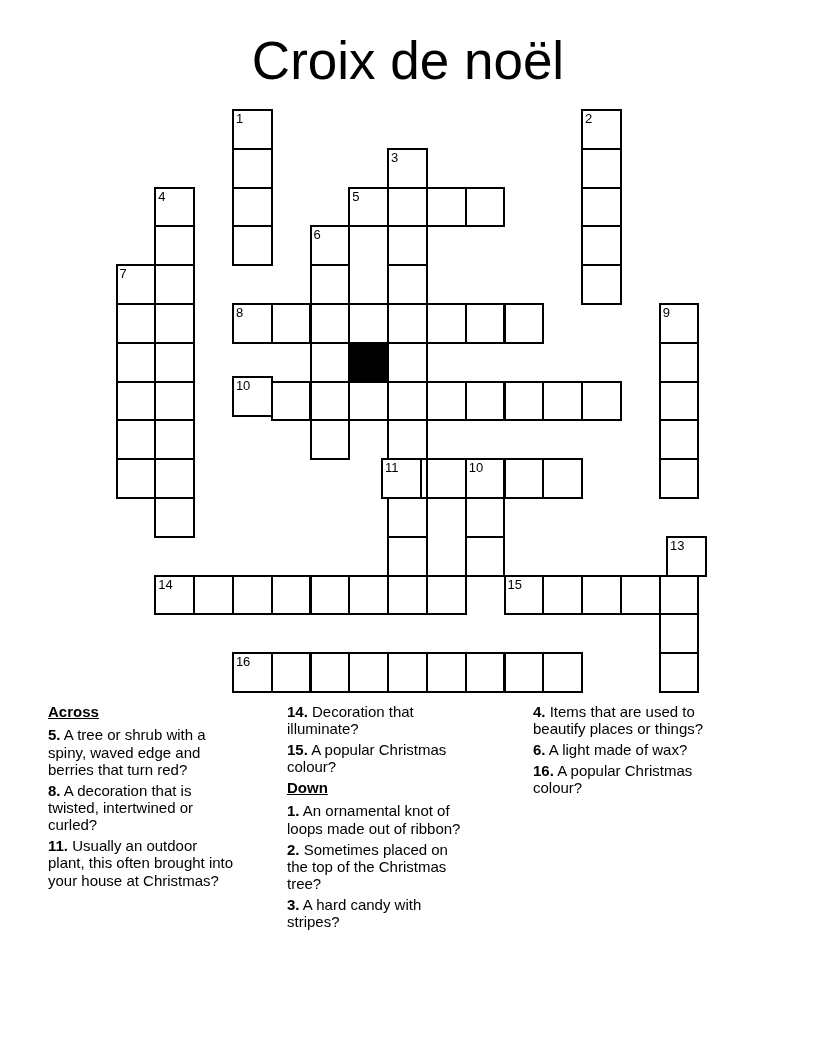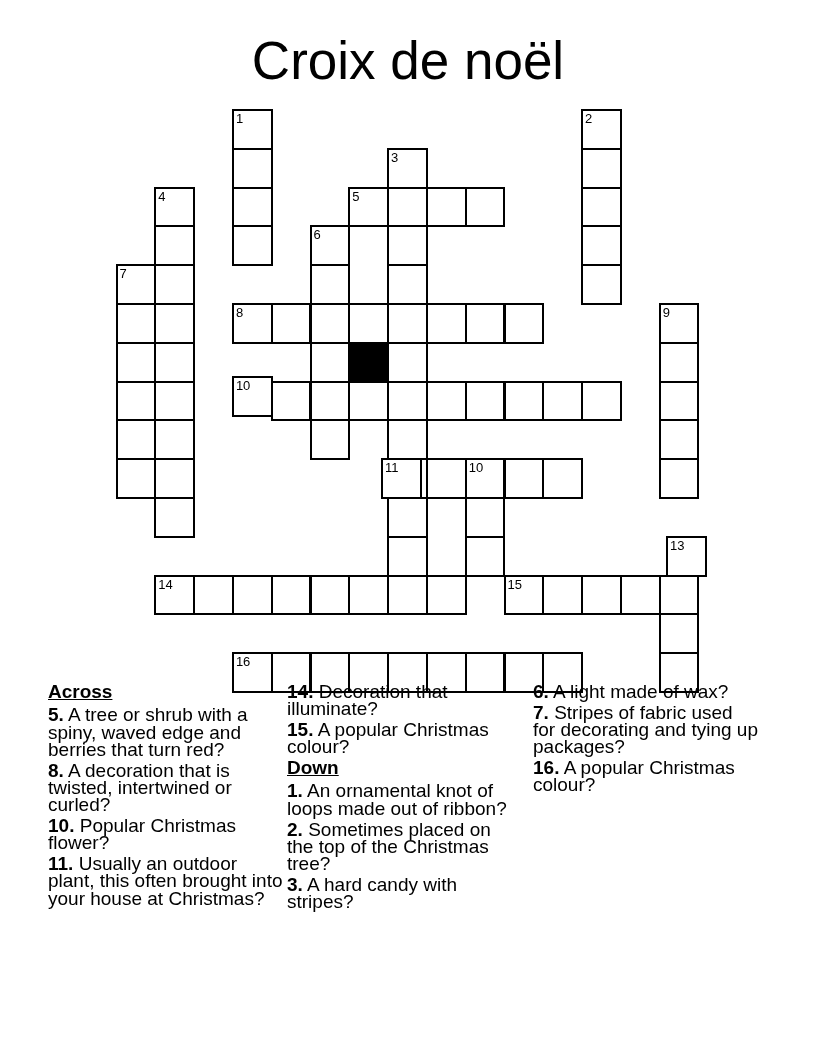--- a/index.html
+++ b/index.html
@@ -34,22 +34,22 @@
   .cell.black { background: #000000; }
   .num {
     position: absolute;
     top: 0px; left: 2px;
     font-size: 13px;
     line-height: 15px;
     color: #000000;
   }
   .clue-col {
     position: absolute;
-    top: 683px;
-    font-size: 19px;
+    top: 703px;
+    font-size: 15px;
     line-height: 17.3px;
   }
   #clue-col-1 { left: 48px;  width: 238px; }
   #clue-col-2 { left: 287px; width: 232px; }
   #clue-col-3 { left: 533px; width: 252px; }
   .clue-col p { margin: 0 0 3.5px 0; }
   .clue-col p.heading {
     font-weight: bold;
     text-decoration: underline;
     margin-bottom: 6px;
@@ -192,40 +192,37 @@
   </div>
 
 <div id="clue-col-1" class="clue-col">
     <p class="heading">Across</p>
     <p class="clue"><b>5.</b> <span class="ctext">A tree or shrub with a
 spiny, waved edge and
 berries that turn red?</span></p>
     <p class="clue"><b>8.</b> <span class="ctext">A decoration that is
 twisted, intertwined or
 curled?</span></p>
-    <p class="clue"><b>10.</b> <span class="ctext">Popular Christmas
-flower?</span></p>
     <p class="clue"><b>11.</b> <span class="ctext">Usually an outdoor
 plant, this often brought into
 your house at Christmas?</span></p>
   </div>
 <div id="clue-col-2" class="clue-col">
     <p class="clue"><b>14.</b> <span class="ctext">Decoration that
 illuminate?</span></p>
     <p class="clue"><b>15.</b> <span class="ctext">A popular Christmas
 colour?</span></p>
     <p class="heading">Down</p>
     <p class="clue"><b>1.</b> <span class="ctext">An ornamental knot of
 loops made out of ribbon?</span></p>
     <p class="clue"><b>2.</b> <span class="ctext">Sometimes placed on
 the top of the Christmas
 tree?</span></p>
     <p class="clue"><b>3.</b> <span class="ctext">A hard candy with
 stripes?</span></p>
   </div>
 <div id="clue-col-3" class="clue-col">
+    <p class="clue"><b>4.</b> <span class="ctext">Items that are used to
+beautify places or things?</span></p>
     <p class="clue"><b>6.</b> <span class="ctext">A light made of wax?</span></p>
-    <p class="clue"><b>7.</b> <span class="ctext">Stripes of fabric used
-for decorating and tying up
-packages?</span></p>
     <p class="clue"><b>16.</b> <span class="ctext">A popular Christmas
 colour?</span></p>
   </div>
 
 </body></html>

